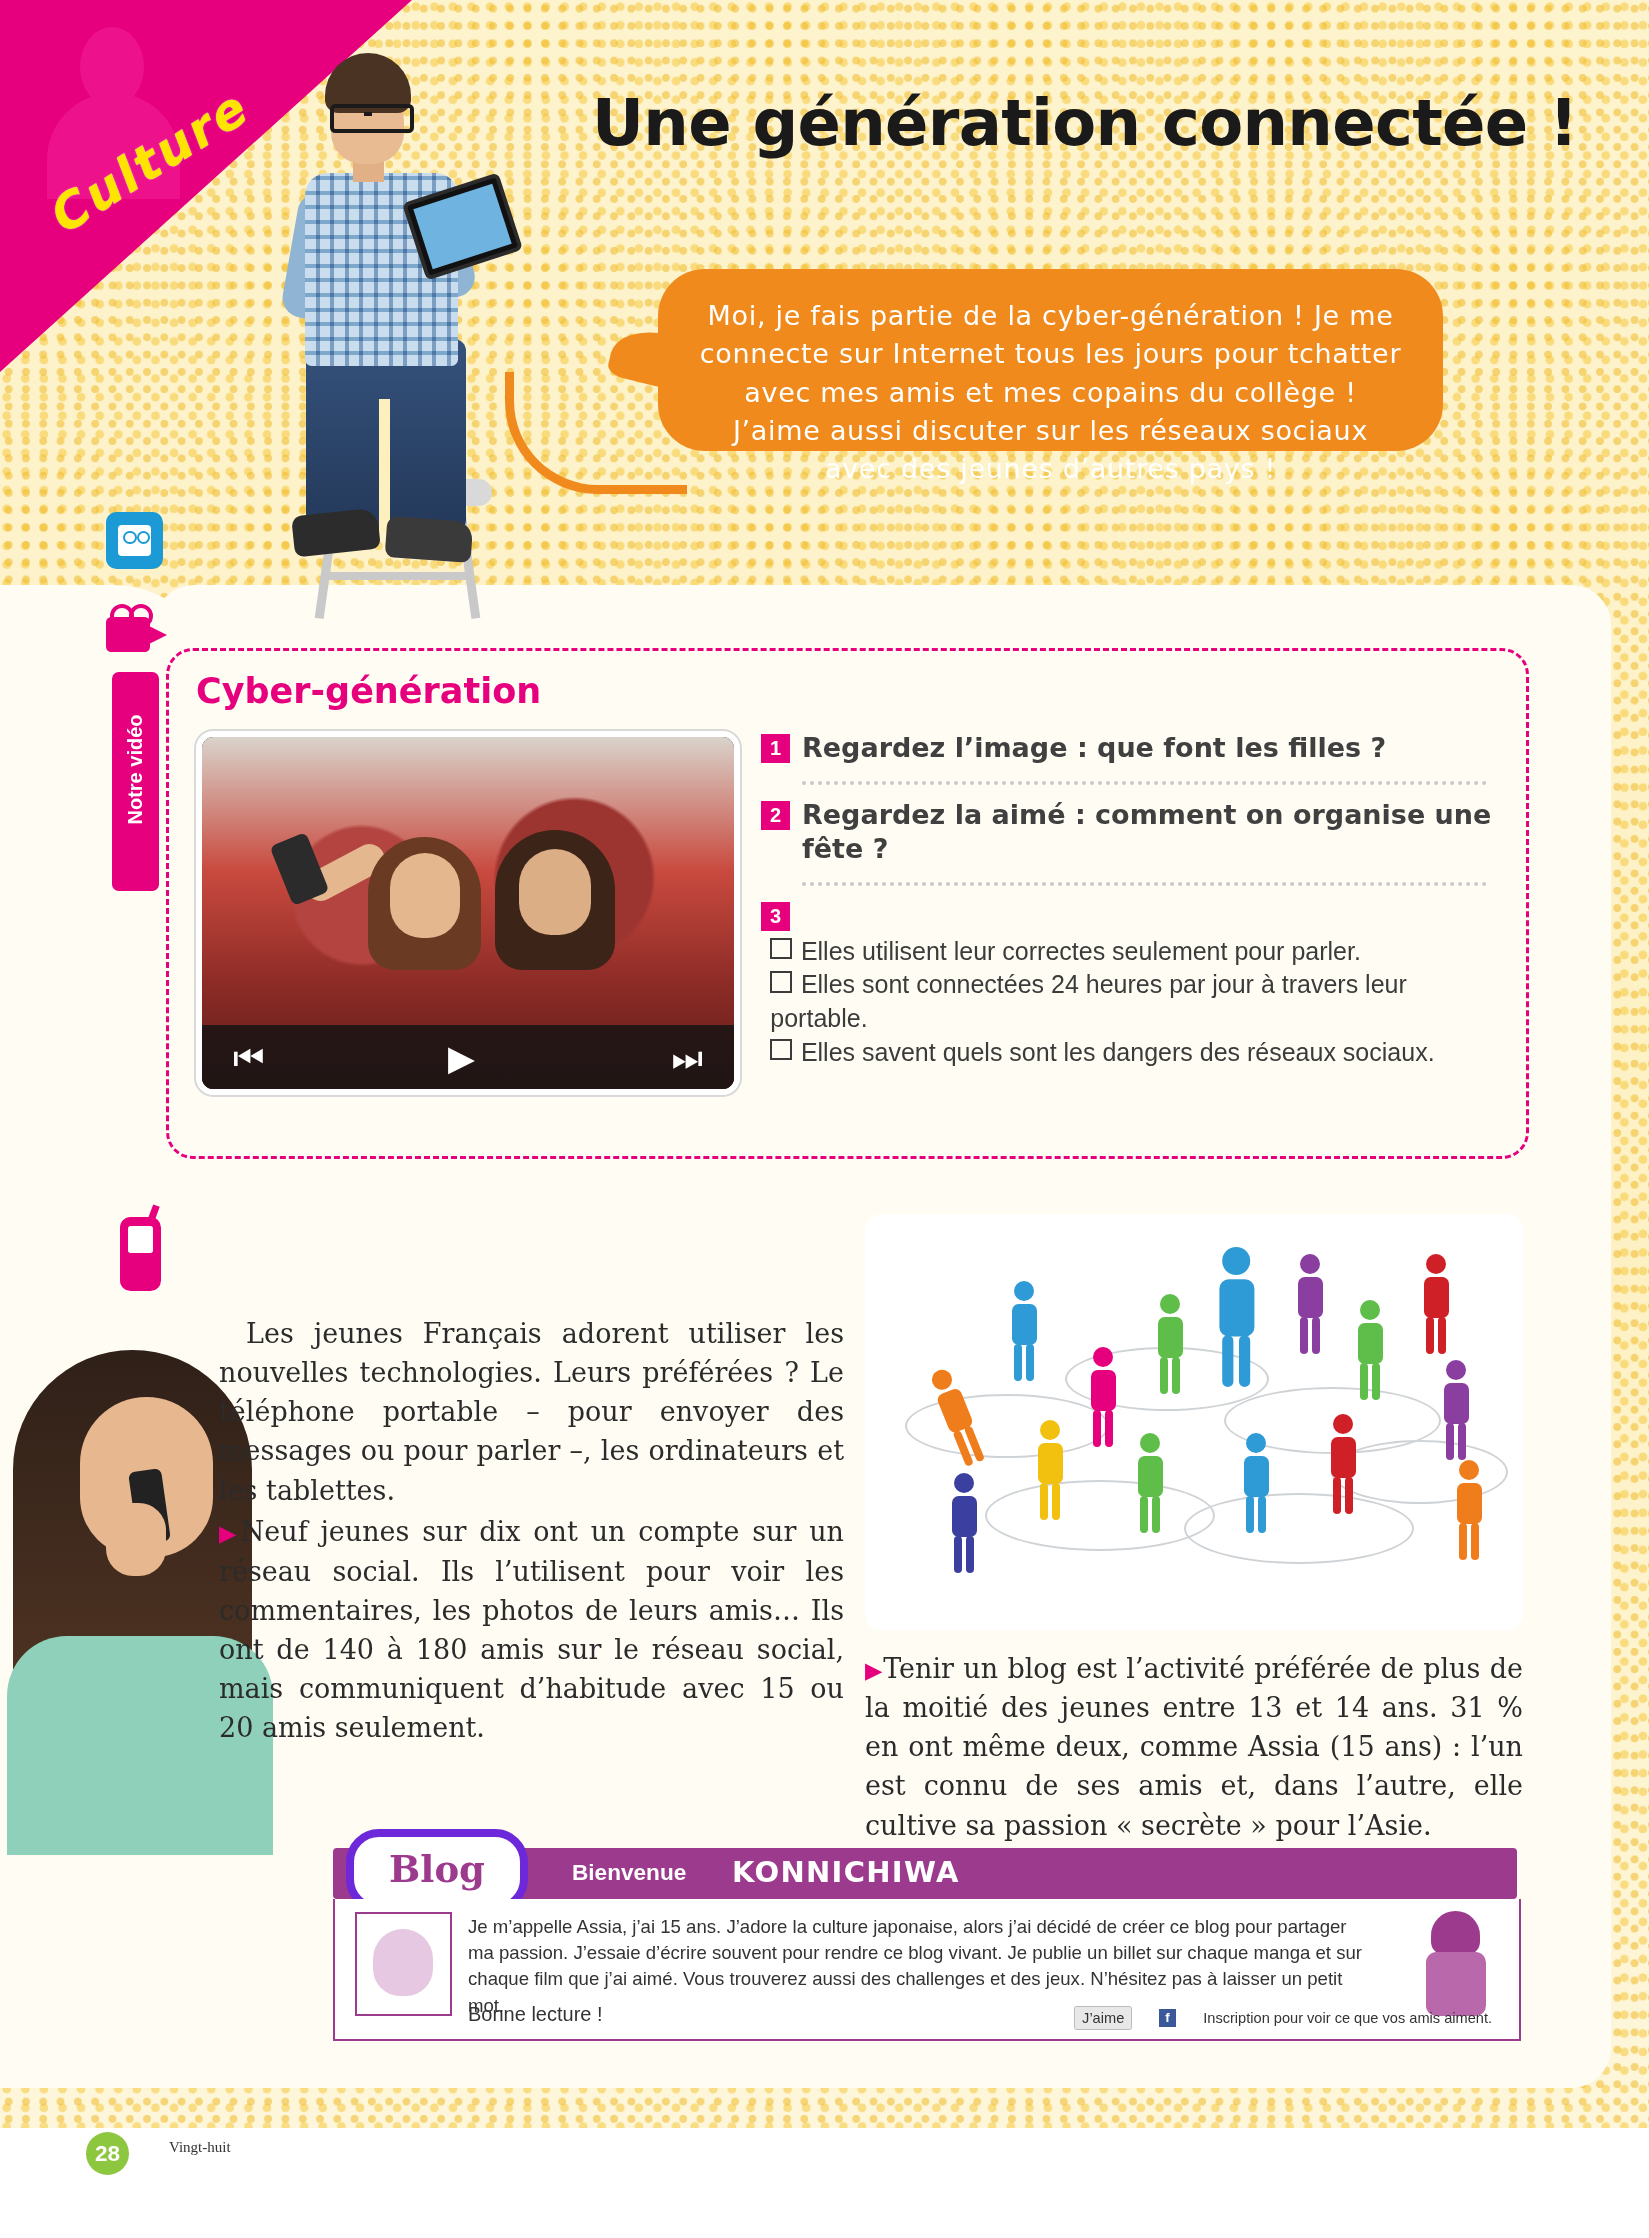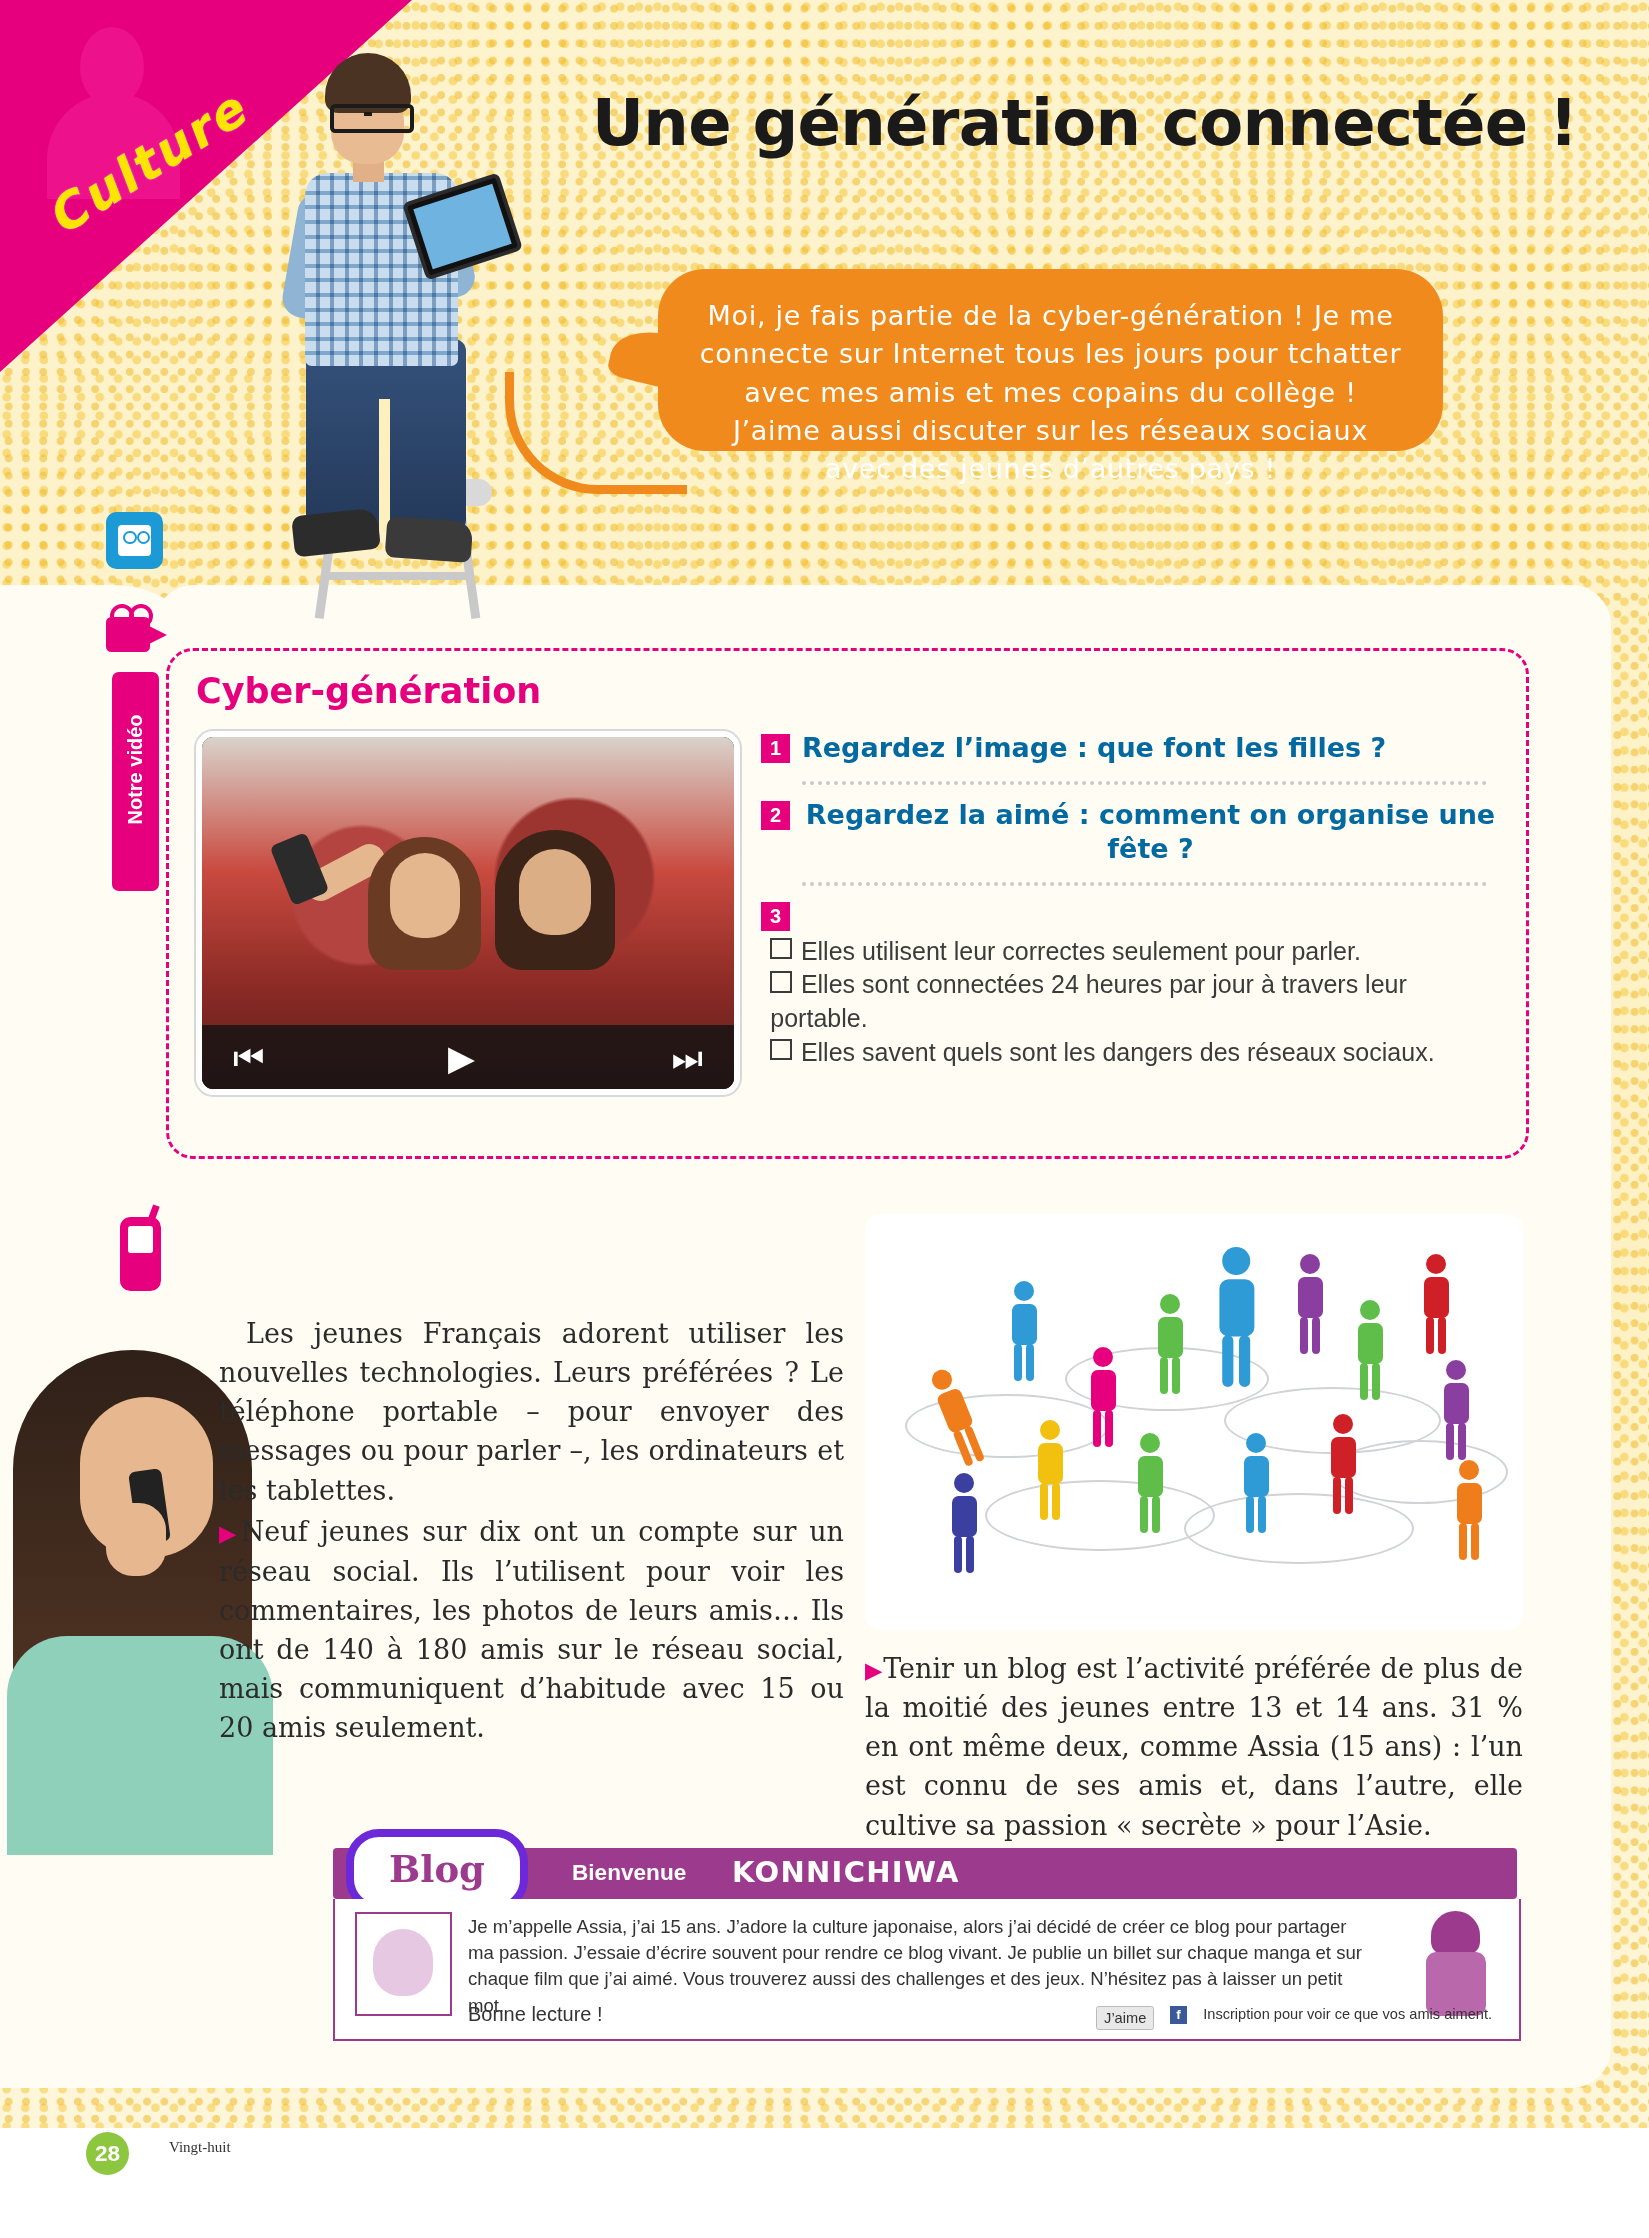--- a/index.html
+++ b/index.html
@@ -163,23 +163,22 @@
   .vp-play{left:246px;}
   .vp-next{right:31px;}
   .q-block{position:absolute;left:592px;top:80px;width:738px;}
   .q-row{display:flex;align-items:flex-start;margin-bottom:4px;}
   .q-num{
     width:29px;height:29px;background:#e6007e;color:#fff;font-weight:bold;
     font-size:20px;display:flex;align-items:center;justify-content:center;
     margin-right:12px;flex:0 0 auto;margin-top:2.7px;
   }
   .q-text{
-    font-size:27px;font-weight:bold;color:#0369a1;line-height:1.25;
+    font-size:27px;font-weight:bold;color:#404040;line-height:1.25;
     font-family:"DejaVu Sans", sans-serif;
-    text-align:center;
   }
   .dotline{
     border-bottom:4px dotted #c9c9c9;height:6.7px;margin:9.3px 0 13.3px 41px;width:685px;
   }
   .chk{font-size:25px;color:#3b3b3b;line-height:1.35;margin-left:9.3px;}
   .chk .box{display:inline-block;width:17.3px;height:17.3px;border:2px solid #3b3b3b;margin-right:9.3px;vertical-align:0.7px;}
   
   .phone-icon{position:absolute;left:113px;top:1217px;width:60px;height:80px;}
   .phone-icon .b{position:absolute;left:6.7px;top:0;width:41px;height:74px;background:#e6007e;border-radius:10.6px;}
   .phone-icon .s{position:absolute;left:14.6px;top:9.3px;width:25px;height:27px;background:#fff;border-radius:2.7px;}
@@ -239,21 +238,21 @@
   .blog-body .txt{
     position:absolute;left:133px;top:14.6px;width:905px;
     font-size:18.6px;line-height:1.42;color:#333;
   }
   .blog-body .bonne{position:absolute;left:133px;top:104px;font-size:20px;color:#333;}
   .avatar-l{position:absolute;left:20px;top:13.3px;width:93px;height:100px;background:#fff;border:2.7px solid #9c3a8e;}
   .avatar-l .f{position:absolute;left:16px;top:14.6px;width:60px;height:67px;border-radius:30px 30px 27px 27px;background:#e6c8e3;}
   .avatar-r{position:absolute;right:27px;top:12px;width:73px;height:106px;}
   .avatar-r .hd{position:absolute;left:12px;top:0;width:49px;height:44px;border-radius:24.6px 24.6px 13.3px 13.3px;background:#9c3a8e;}
   .avatar-r .bd{position:absolute;left:6.7px;top:41px;width:60px;height:64px;border-radius:10.6px;background:#b868ab;}
-  .fb-row{position:absolute;right:27px;bottom:9.3px;display:flex;align-items:flex-start;gap:16px;}
+  .fb-row{position:absolute;right:27px;bottom:9.3px;display:flex;align-items:center;gap:27px;}
   .fb-like{background:#e8e8e8;border:0.7px solid #bbb;border-radius:2.7px;padding:2.7px 6.7px;font-size:14.6px;color:#333;}
   .fb-icon{width:17.3px;height:17.3px;background:#3b5998;color:#fff;font-weight:bold;font-size:13.3px;text-align:center;line-height:17.3px;}
   .fb-txt{font-size:14.6px;color:#333;}
   
   .pagenum{
     position:absolute;left:86px;top:2132px;width:43px;height:43px;border-radius:50%;
     background:#8dc63f;color:#fff;font-weight:bold;font-size:22.6px;
     display:flex;align-items:center;justify-content:center;
   }
   .pageword{position:absolute;left:169px;top:2139px;font-size:15px;color:#333;font-family:Liberation Serif, serif;}

